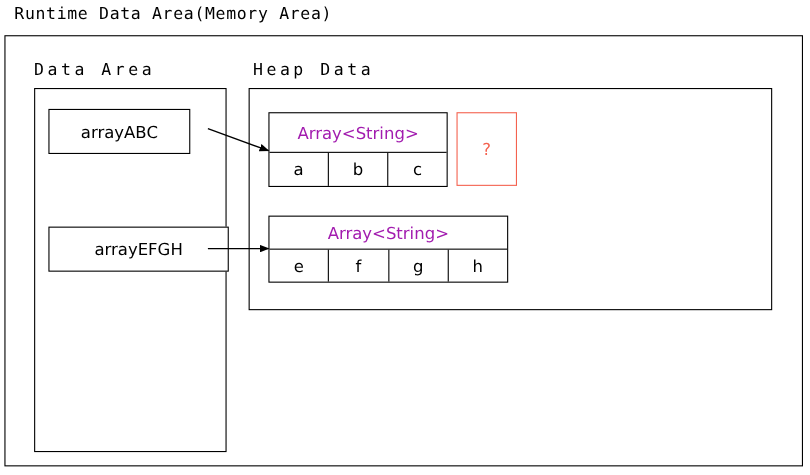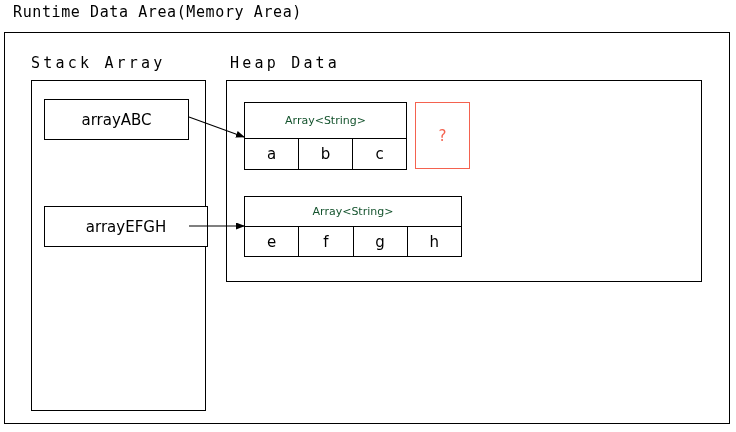--- a/index.html
+++ b/index.html
@@ -76,41 +76,41 @@
     border: 1px solid #000000;
     box-sizing: border-box;
     background: #ffffff;
     display: flex;
     align-items: center;
     justify-content: center;
     font-size: 15px;
     color: #000000;
     white-space: nowrap;
   }
-  .var-abc  { left: 44px; top: 99px;  width: 145px; height: 41px; }
+  .var-abc  { left: 44px; top: 99px;  width: 129px; height: 41px; }
   .var-efgh { left: 44px; top: 206px; width: 164px; height: 41px; }
 
   .array-obj {
     position: absolute;
     border: 1px solid #000000;
     box-sizing: border-box;
     background: #ffffff;
     display: flex;
     flex-direction: column;
   }
   .array-abc  { left: 244px; top: 102px; width: 163px; height: 68px; }
   .array-efgh { left: 244px; top: 196px; width: 218px; height: 61px; }
 
   .array-header {
     flex: 0 0 auto;
     display: flex;
     align-items: center;
     justify-content: center;
-    font-size: 11px;
-    color: #14532d;
+    font-size: 15px;
+    color: #a21caf;
     border-bottom: 1px solid #000000;
     white-space: nowrap;
   }
   .array-abc  .array-header { height: 35px; }
   .array-efgh .array-header { height: 29px; }
 
   .array-cells {
     flex: 1 1 auto;
     display: flex;
   }
@@ -151,21 +151,21 @@
 </style>
 </head>
 <body>
 
 <div id="canvas">
 
   <div class="diagram-title">Runtime Data Area(Memory Area)</div>
 
   <div class="outer-frame"></div>
 
-  <div class="area-label label-stack">Stack Array</div>
+  <div class="area-label label-stack">Data Area</div>
 
   <div class="area-label label-heap">Heap Data</div>
 
   <div class="region-box stack-region"></div>
   <div class="region-box heap-region"></div>
 
   <div class="stack-var var-abc">
     <span>arrayABC</span>
   </div>
 

